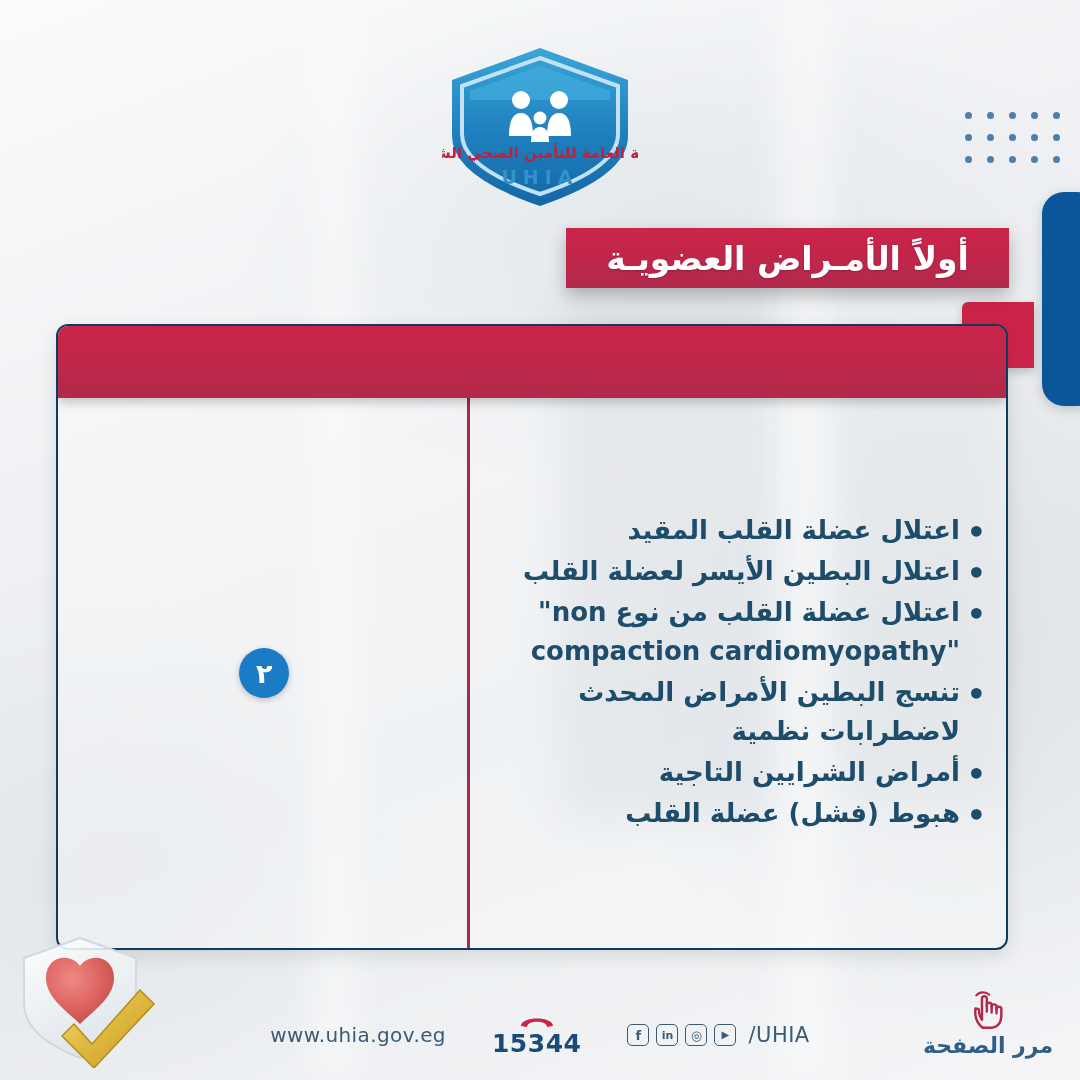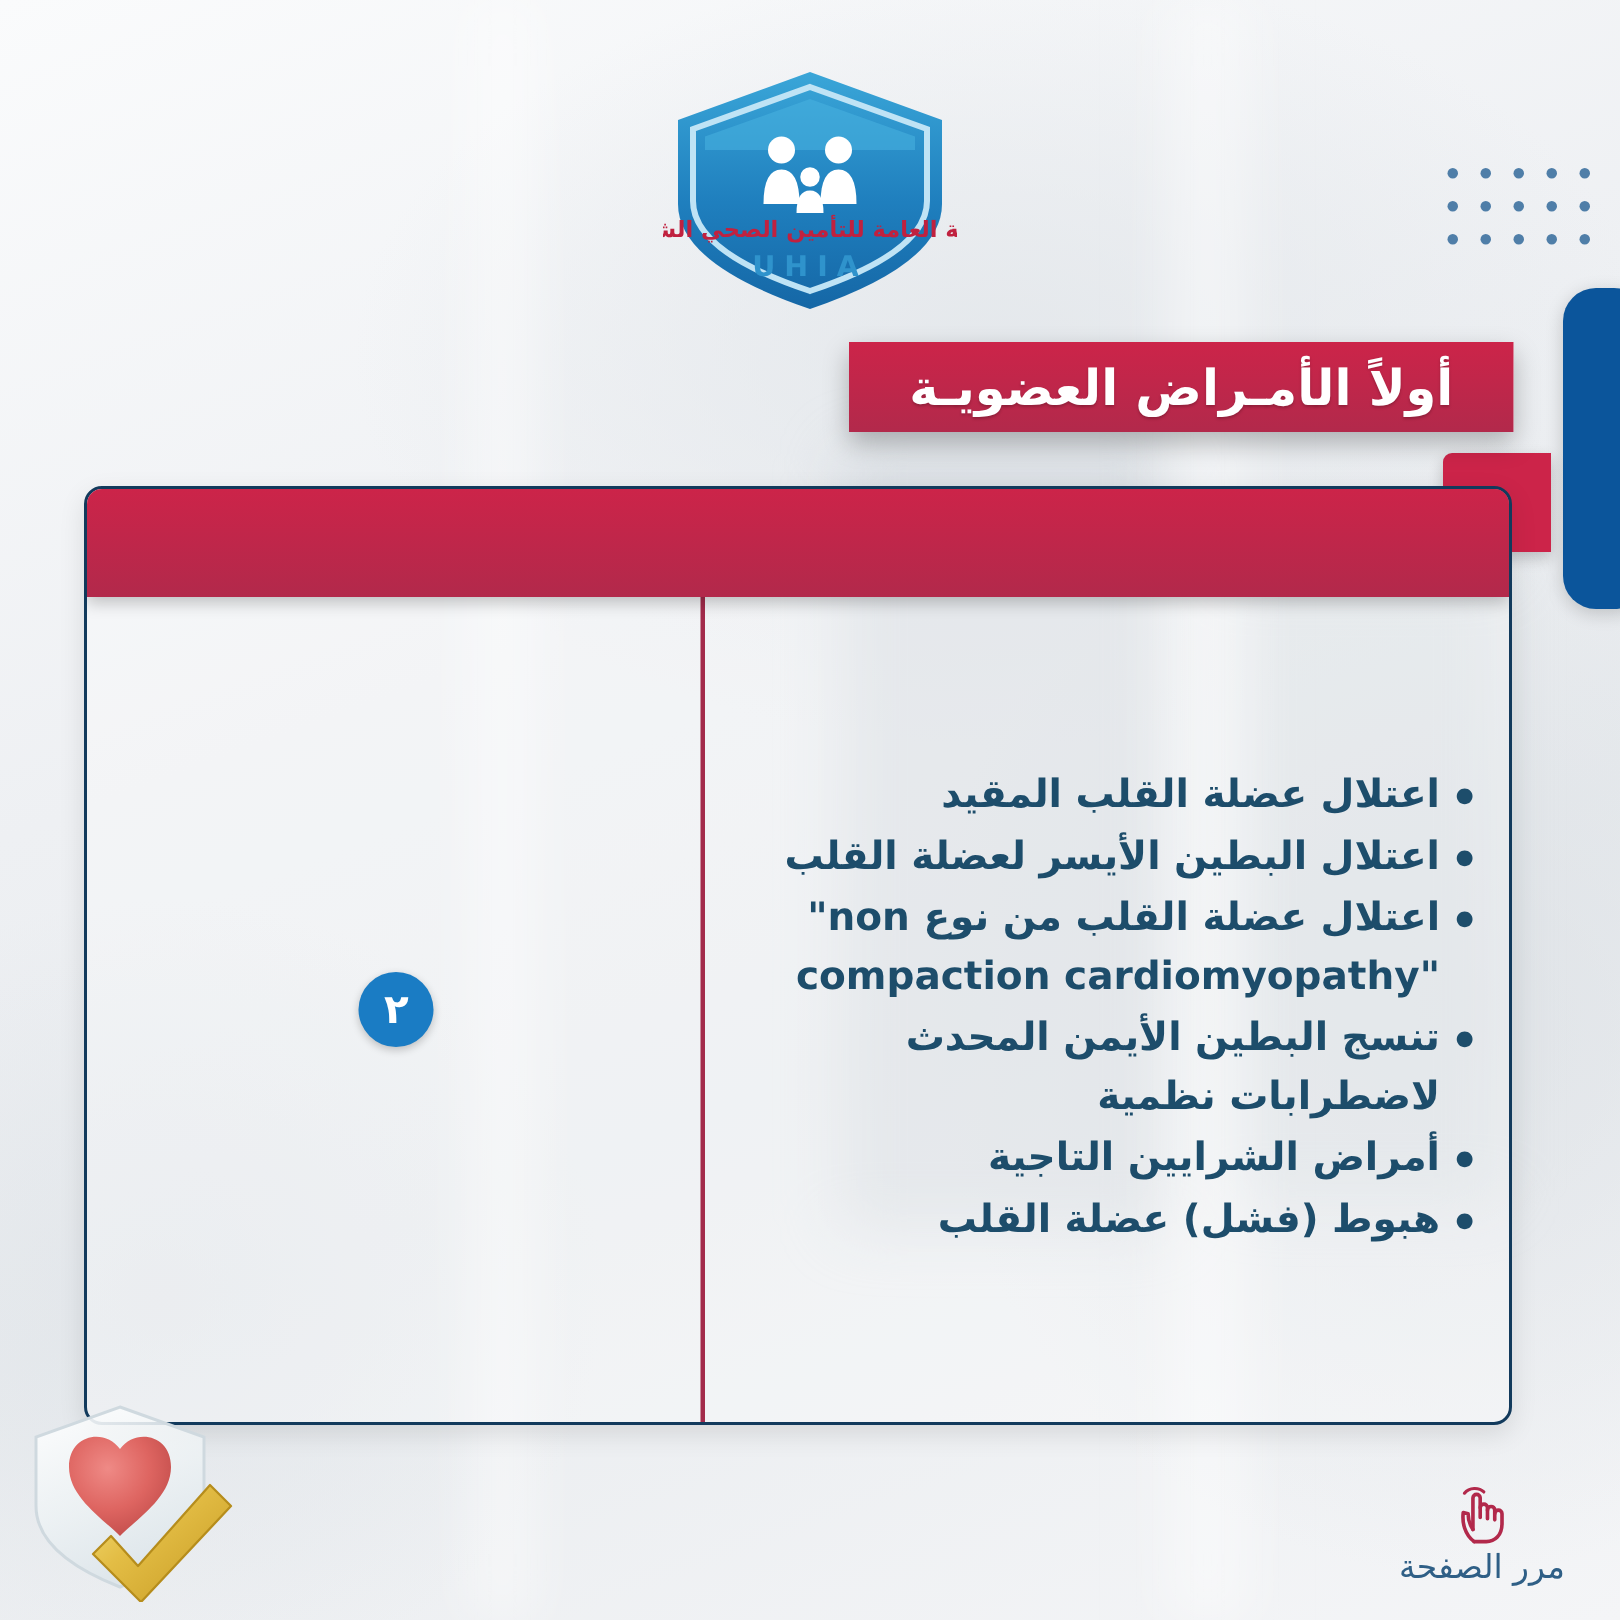--- a/index.html
+++ b/index.html
@@ -166,21 +166,21 @@
   }
   .socials .handle { color:#3a5a75; font-size:21px; margin-left:5px; letter-spacing:0.5px; }
 
   
   .swipe {
     position:absolute; right:22px; bottom:22px;
     width:140px; text-align:center;
   }
   .swipe .hand { height:42px; margin-bottom:2px; }
   .swipe .hand svg { height:42px; }
-  .swipe .lbl { color:#2f5f86; font-size:22px; font-weight:400; }
+  .swipe .lbl { color:#2f5f86; font-size:22px; font-weight:700; }
 </style>
 </head>
 <body>
 
 <div id="stage">
 
   <div class="bg-shape" style="left:560px; top:300px; width:220px; height:520px; background:rgba(200,206,212,0.45); border-radius:12px;"></div>
   <div class="bg-shape" style="left:820px; top:380px; width:180px; height:420px; background:rgba(206,212,218,0.40); border-radius:10px;"></div>
   <div class="bg-streak" style="left:300px; top:0px; width:70px; height:1080px;"></div>
   <div class="bg-streak" style="left:760px; top:0px; width:90px; height:1080px;"></div>
@@ -249,21 +249,21 @@
     </div>
 
     <div class="tbody">
       <div class="vdivider" style="background: rgb(163, 43, 75);"></div>
 
       <div class="col-dis">
         <ul class="dis-list" id="disList">
             <li>اعتلال عضلة القلب المقيد</li>
             <li>اعتلال البطين الأيسر لعضلة القلب</li>
             <li>اعتلال عضلة القلب من نوع <span class="en">"non compaction cardiomyopathy"</span></li>
-            <li>تنسج البطين الأيمن المحدث لاضطرابات نظمية</li>
+            <li>تنسج البطين الأمراض المحدث لاضطرابات نظمية</li>
             <li>أمراض الشرايين التاجية</li>
             <li>هبوط (فشل) عضلة القلب</li>
           </ul>
       </div>
 
       <div class="col-class">
         <div class="class-cell">
           <span class="badge" style="background: rgb(26, 124, 196);">٢</span>
         </div>
       </div>
@@ -288,20 +288,40 @@
           <stop offset="40%" stop-color="#e3bd45"></stop>
           <stop offset="100%" stop-color="#c69a22"></stop>
         </linearGradient>
       </defs>
       <path d="M72 6 L128 26 L128 72 Q128 104 72 126 Q16 104 16 72 L16 26 Z" fill="url(#glass)" stroke="#cfd9df" stroke-width="2"></path>
       <path d="M72 34 C62 20 38 24 38 46 C38 66 60 80 72 92 C84 80 106 66 106 46 C106 24 82 20 72 34 Z" fill="url(#hrt)"></path>
       <path d="M66 92 L84 112 L132 58 L146 72 L86 136 L54 104 Z" fill="url(#gold)" stroke="#b68d1c" stroke-width="1.5" stroke-linejoin="round"></path>
     </svg>
   </div>
 
+  <div class="footer">
+    <span class="f-url">www.uhia.gov.eg</span>
+
+    <span class="hotline">
+      <span class="phone">
+        <svg width="36" height="16" viewBox="0 0 36 16" xmlns="http://www.w3.org/2000/svg" aria-hidden="true">
+          <path d="M2 14 C2 4 34 4 34 14 L28 15 C28 8 8 8 8 15 Z" fill="#cc2449"></path>
+        </svg>
+      </span>
+      <span class="num">15344</span>
+    </span>
+
+    <span class="socials">
+      <span class="sico">f</span>
+      <span class="sico" style="font-size:11px;">in</span>
+      <span class="sico">◎</span>
+      <span class="sico" style="font-size:10px;">▶</span>
+      <span class="handle">/UHIA</span>
+    </span>
+  </div>
 
   <div class="swipe">
     <div class="hand">
       <svg viewBox="0 0 56 52" xmlns="http://www.w3.org/2000/svg" aria-hidden="true">
         <g fill="none" stroke="#b2294b" stroke-width="3" stroke-linecap="round" stroke-linejoin="round">
           <path d="M22 48 C14 42 12 32 13 24 L17 25 C17 31 19 35 21 38"></path>
           <path d="M21 38 L21 12 C21 8 27 8 27 12 L27 28"></path>
           <path d="M27 20 C27 16 33 16 33 20 L33 29"></path>
           <path d="M33 22 C33 18 39 18 39 22 L39 30"></path>
           <path d="M39 25 C39 21 45 21 45 25 L45 33 C45 43 39 48 32 48 L22 48"></path>

